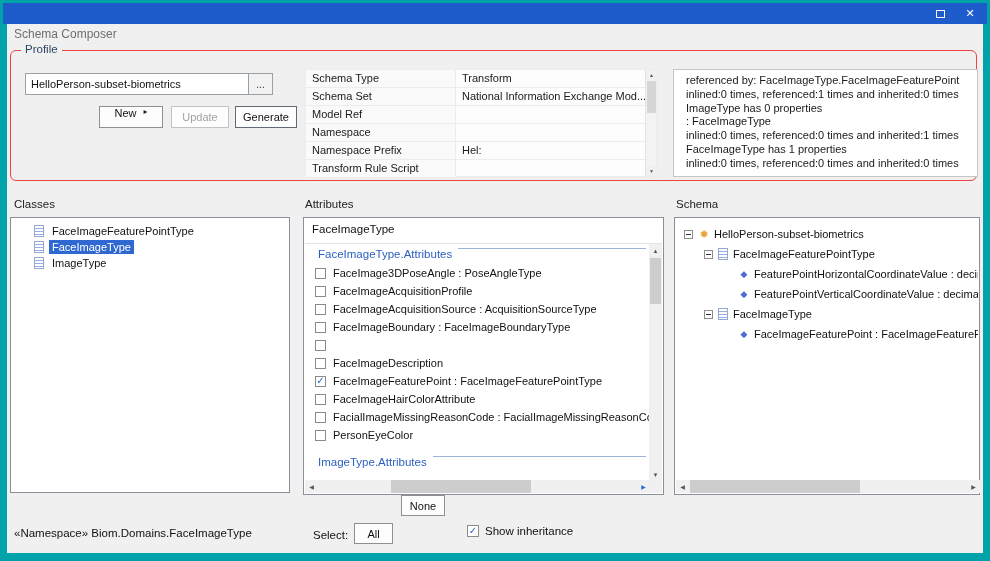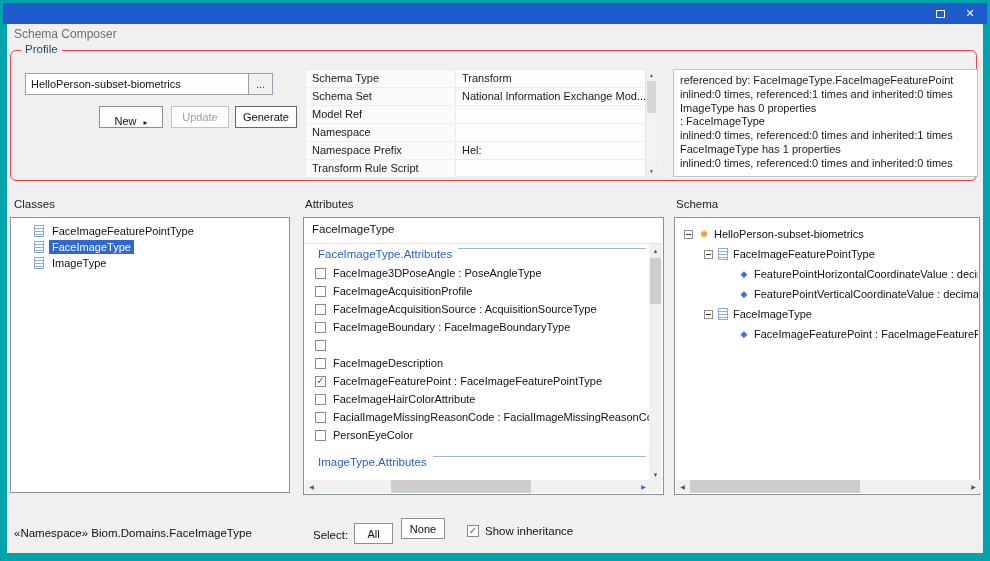--- a/index.html
+++ b/index.html
@@ -15,34 +15,34 @@
   .content{position:absolute; left:7px; top:24px; width:976px; height:529px; background:#f0f0f0;}
   .dlg-title{position:absolute; left:7px; top:3px; font-size:12px; color:#6f6f6f;}
 
   
   .groupbox{position:absolute; left:3px; top:26px; width:967px; height:131px; border:1px solid #ef4444; border-radius:6px;}
   .legend{position:absolute; left:10px; top:-8px; background:#f0f0f0; padding:0 4px; font-size:11.5px; color:#2c4663;}
   .name-row{position:absolute; left:14px; top:22px; width:248px; height:22px; display:flex;}
   .name-input{flex:1; min-width:0; border:1px solid #9aa0a8; background:#fff; font-family:inherit; font-size:11px; padding:0 5px; color:#111; outline:none;}
   .browse-btn{width:24px; height:22px; border:1px solid #9aa0a8; border-left:none; background:#f2f2f2; font-size:10px; color:#333; cursor:default;}
   .btn{position:absolute; background:#fdfdfd; border:1px solid #8f8f8f; font-family:inherit; font-size:11px; color:#111; cursor:default;}
-  .new-btn{left:88px; top:55px; width:64px; height:22px; display:flex; align-items:flex-end; justify-content:center; gap:7px;}
+  .new-btn{left:88px; top:55px; width:64px; height:22px; display:flex; align-items:flex-start; justify-content:center; gap:7px;}
   .btn-arrow{font-size:8px; color:#222;}
   .update-btn{left:160px; top:55px; width:58px; height:22px; color:#a2a2a2; border-color:#c3c3c3;}
   .generate-btn{left:224px; top:55px; width:62px; height:22px; border-color:#5f6a75;}
   .prop-grid{position:absolute; left:294px; top:18px; width:352px; height:108px; background:#fdfdfd; border:1px solid #ececec;}
   .pg-rows{position:absolute; left:0; top:0; right:11px; bottom:0;}
   .pg-row{display:flex; height:18px; border-bottom:1px solid #ececec;}
   .pg-label{width:150px; padding:2px 0 0 6px; font-size:11px; color:#1a1a1a; background:#fafafa; border-right:1px solid #ececec; white-space:nowrap; overflow:hidden;}
   .pg-value{flex:1; padding:2px 0 0 6px; font-size:11px; color:#1a1a1a; white-space:nowrap; overflow:hidden;}
   .pg-scroll{position:absolute; right:0; top:0; width:11px; height:106px; background:#f3f3f3; border-left:1px solid #e3e3e3;}
   .pg-scroll .sa{position:absolute; left:0; width:11px; height:10px; font-size:5px;}
   .pg-scroll .sa.bottom{bottom:0;}
   .pg-thumb{position:absolute; left:1px; top:11px; width:9px; height:32px; background:#d6d6d6;}
-  .info-box{position:absolute; left:662px; top:18px; width:305px; height:108px; background:#fff; border:1px solid #c6c6c6; padding:4px 6px; overflow:hidden;}
+  .info-box{position:absolute; left:662px; top:18px; width:305px; height:108px; background:#fff; border:1px solid #c6c6c6; padding:4px 12px; overflow:hidden;}
   .info-line{font-size:11px; line-height:13.8px; color:#1a1a1a; white-space:nowrap; overflow:hidden;}
 
   
   .section-label{position:absolute; font-size:11.5px; color:#222;}
   .classes-label{left:7px; top:174px;}
   .attributes-label{left:298px; top:174px;}
   .schema-label{left:669px; top:174px;}
 
   
   .listbox{position:absolute; left:3px; top:193px; width:280px; height:276px; background:#fff; border:1px solid #8a9099; padding-top:5px; overflow:hidden;}
@@ -91,21 +91,21 @@
   .ticon.diamond{color:#4f6bd6; font-size:9px;}
   .tree .class-icon{margin-right:5px;}
   .tree-label{white-space:nowrap;}
   .schema-h{left:1px; width:304px;}
   .schema-h .hthumb{left:14px; width:170px;}
 
   
   .ns-text{position:absolute; left:7px; top:503px; font-size:11.5px; color:#111;}
   .select-label{position:absolute; left:306px; top:505px; font-size:11.5px; color:#111;}
   .all-btn{left:347px; top:499px; width:39px; height:21px;}
-  .none-btn{left:394px; top:494px; width:44px; height:21px;}
+  .none-btn{left:394px; top:471px; width:44px; height:21px;}
   .inh-wrap{position:absolute; left:460px; top:501px; display:flex; align-items:center; gap:6px; font-size:11.5px; color:#111;}
   .cb.big{width:12px; height:12px;}
 </style>
 </head>
 <body>
 
 <div class="app">
   <div class="titlebar">
     <div class="win-controls">
       <span class="win-btn">

